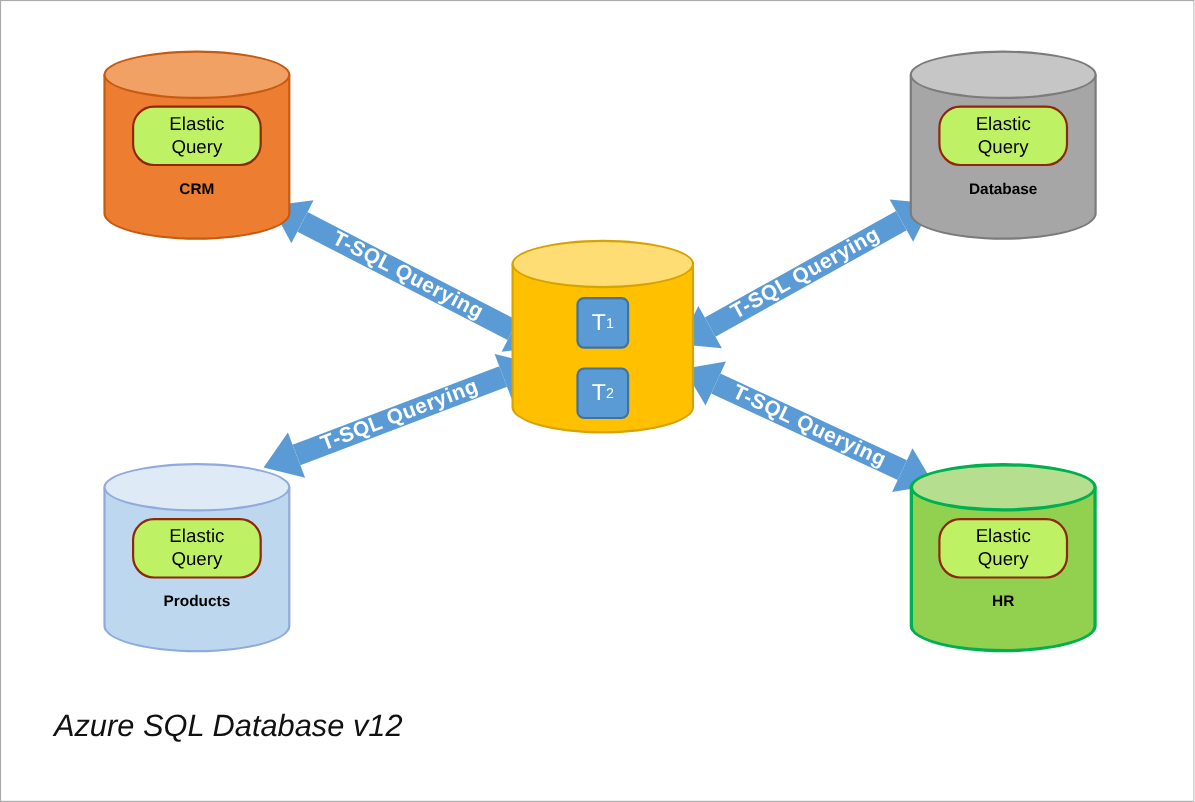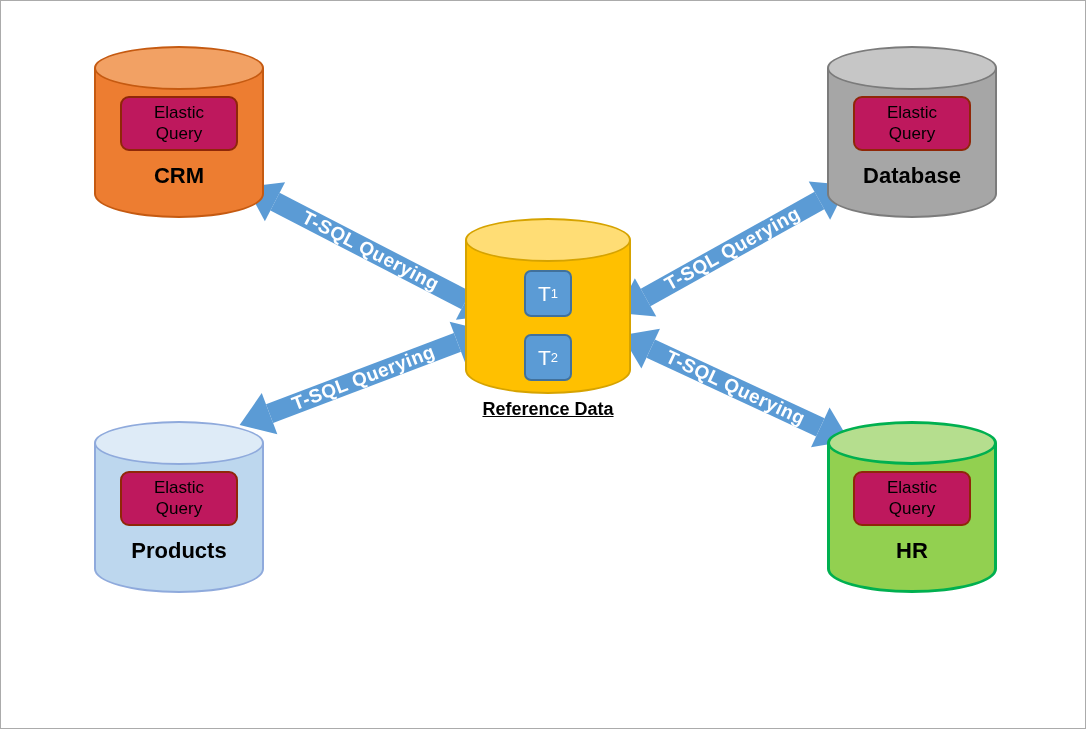--- a/index.html
+++ b/index.html
@@ -29,31 +29,31 @@
   }
   .cyl-content {
     position:absolute; left:0; right:0; top:44px; bottom:0; z-index:3;
     display:flex; flex-direction:column; align-items:center;
   }
 
   .badge {
     margin-top:6px;
     width:118px; min-height:46px;
     box-sizing:border-box;
-    background:#be185d;
+    background:#bef264;
     border:2px solid #8f2708;
-    border-radius:9px;
+    border-radius:20px;
     color:#000000;
     font-size:17px; line-height:1.25;
     display:flex; align-items:center; justify-content:center;
     text-align:center; padding:4px 8px;
   }
   .db-name {
     margin-top:12px;
-    font-size:22px; font-weight:bold; color:#000;
+    font-size:14px; font-weight:bold; color:#000;
   }
 
   
   .center-content { padding-top:8px; gap:17px; }
   .ttable {
     width:48px; height:47px;
     background:#5b9bd5;
     border:2px solid #41719c;
     border-radius:7px;
     box-sizing:border-box;
@@ -140,21 +140,20 @@
       <div class="ttable">
         <span>T</span>
           <sub>1</sub>
       </div>
       <div class="ttable">
         <span>T</span>
           <sub>2</sub>
       </div>
     </div>
   </div>
-  <div class="ref-label" style="left:454px; top:398px; width:186px;">Reference Data</div>
 
   <div class="arrow" style="left:230px; top:228px; width:279px; transform:rotate(27.3deg);">
     <div class="head left"></div>
     <div class="shaft"></div>
     <div class="head right"></div>
     <div class="lbl">T-SQL Querying</div>
   </div>
 
   <div class="arrow" style="left:600px; top:226px; width:263px; transform:rotate(-29.1deg);">
     <div class="head left"></div>
@@ -170,14 +169,15 @@
     <div class="lbl">T-SQL Querying</div>
   </div>
 
   <div class="arrow" style="left:609px; top:365px; width:251px; transform:rotate(24.9deg);">
     <div class="head left"></div>
     <div class="shaft"></div>
     <div class="head right"></div>
     <div class="lbl">T-SQL Querying</div>
   </div>
 
+  <div class="diagram-title">Azure SQL Database v12</div>
 
 </div>
 
 </body></html>

